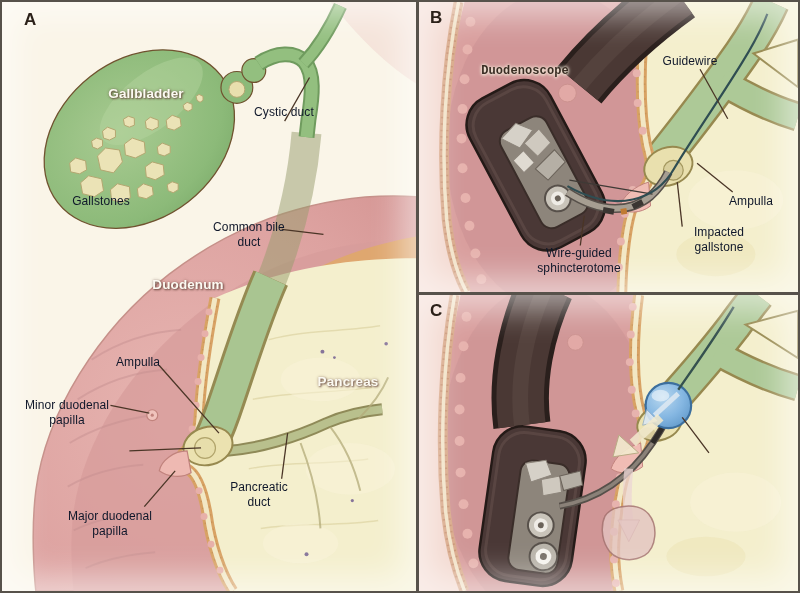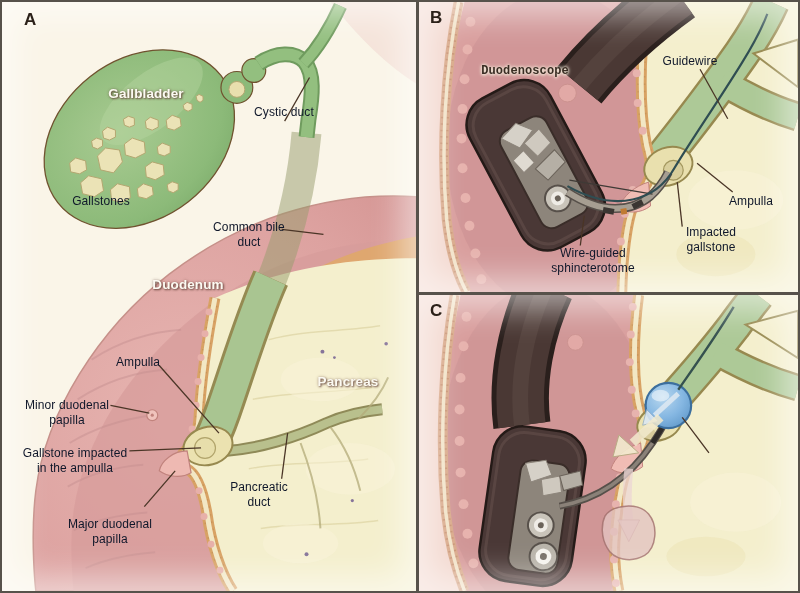--- a/index.html
+++ b/index.html
@@ -187,23 +187,21 @@
     <div class="lbl lbl-organ" style="left:144px; top:92px;">Gallbladder</div>
     <div class="lbl" style="left:99px;  top:199px;">Gallstones</div>
     <div class="lbl" style="left:254px; top:110px;margin-left:28px;">Cystic duct</div>
     <div class="lbl" style="left:247px; top:233px;">Common bile
 duct</div>
     <div class="lbl lbl-organ" style="left:186px; top:283px;">Duodenum</div>
     <div class="lbl" style="left:136px; top:360px;">Ampulla</div>
     <div class="lbl lbl-organ" style="left:346px; top:380px;">Pancreas</div>
     <div class="lbl" style="left:65px;  top:411px;">Minor duodenal
 papilla</div>
-    <div class="lbl" style="left:73px;  top:459px;">Gallstone impacted
-in the ampulla</div>
-    <div class="lbl" style="left:108px; top:522px;margin-top:8px;">Major duodenal
+    <div class="lbl" style="left:108px; top:522px;">Major duodenal
 papilla</div>
     <div class="lbl" style="left:257px; top:493px;">Pancreatic
 duct</div>
   </div>
 
   <div class="panel" id="panel-b">
     <svg viewBox="0 0 383 293" preserveAspectRatio="none">
       <rect width="383" height="293" fill="#d99e9d"></rect>
       <ellipse cx="140" cy="150" rx="112" ry="162" fill="#cb8f91" opacity="0.55"></ellipse>
       <circle cx="150" cy="92" r="9" fill="#e2a9a6" stroke="#cb928f" stroke-width="1"></circle>
@@ -293,23 +291,23 @@
         <line x1="317" y1="192" x2="281" y2="163"></line>
         <line x1="266" y1="227" x2="261" y2="182"></line>
         <line x1="163" y1="246" x2="167" y2="216"></line>
       </g>
     </svg>
 
     <span class="panel-letter" style="left:11px; top:6px;">B</span>
     <div class="lbl lbl-halo" style="left:106px; top:69px;">Duodenoscope</div>
     <div class="lbl" style="left:271px; top:59px;">Guidewire</div>
     <div class="lbl" style="left:332px; top:199px;">Ampulla</div>
-    <div class="lbl" style="left:292px; top:238px;">Impacted
+    <div class="lbl" style="left:300px; top:238px;">Impacted
 gallstone</div>
-    <div class="lbl" style="left:174px; top:259px;">Wire-guided
+    <div class="lbl" style="left:160px; top:259px;">Wire-guided
 sphincterotome</div>
   </div>
 
   <div class="panel" id="panel-c">
     <svg viewBox="0 0 383 300" preserveAspectRatio="none">
       <defs>
         <radialGradient id="balloonGrad" cx="38%" cy="32%" r="80%">
           <stop offset="0%" stop-color="#b8d7ee"></stop>
             <stop offset="55%" stop-color="#85b7e2"></stop>
             <stop offset="100%" stop-color="#5e97c8"></stop>

